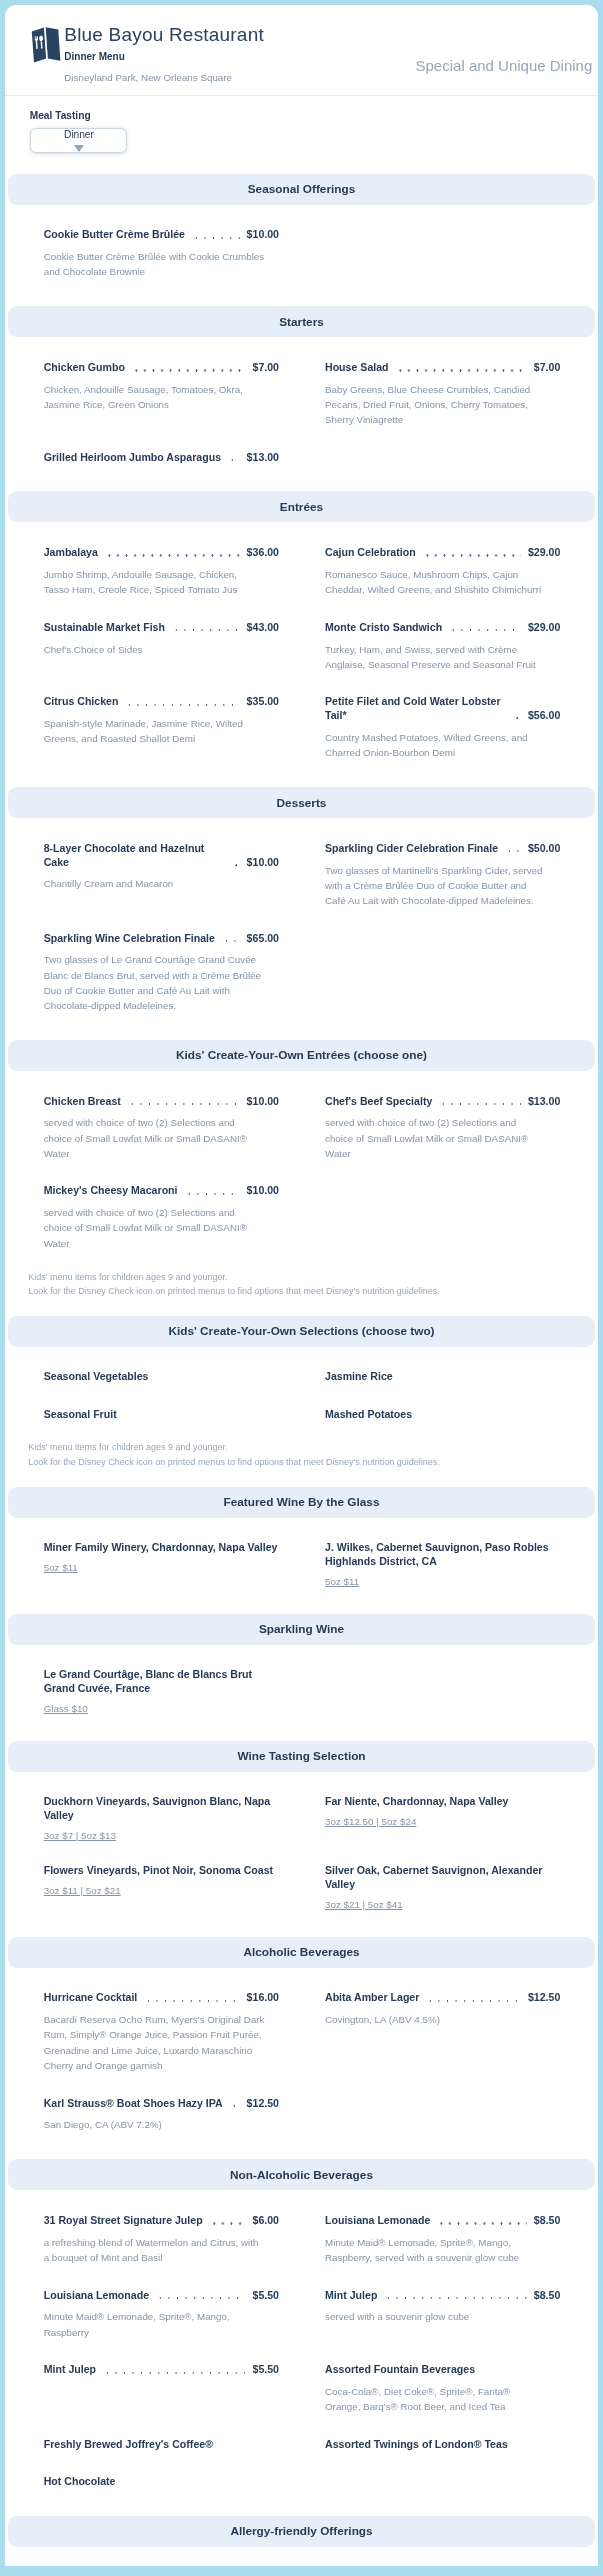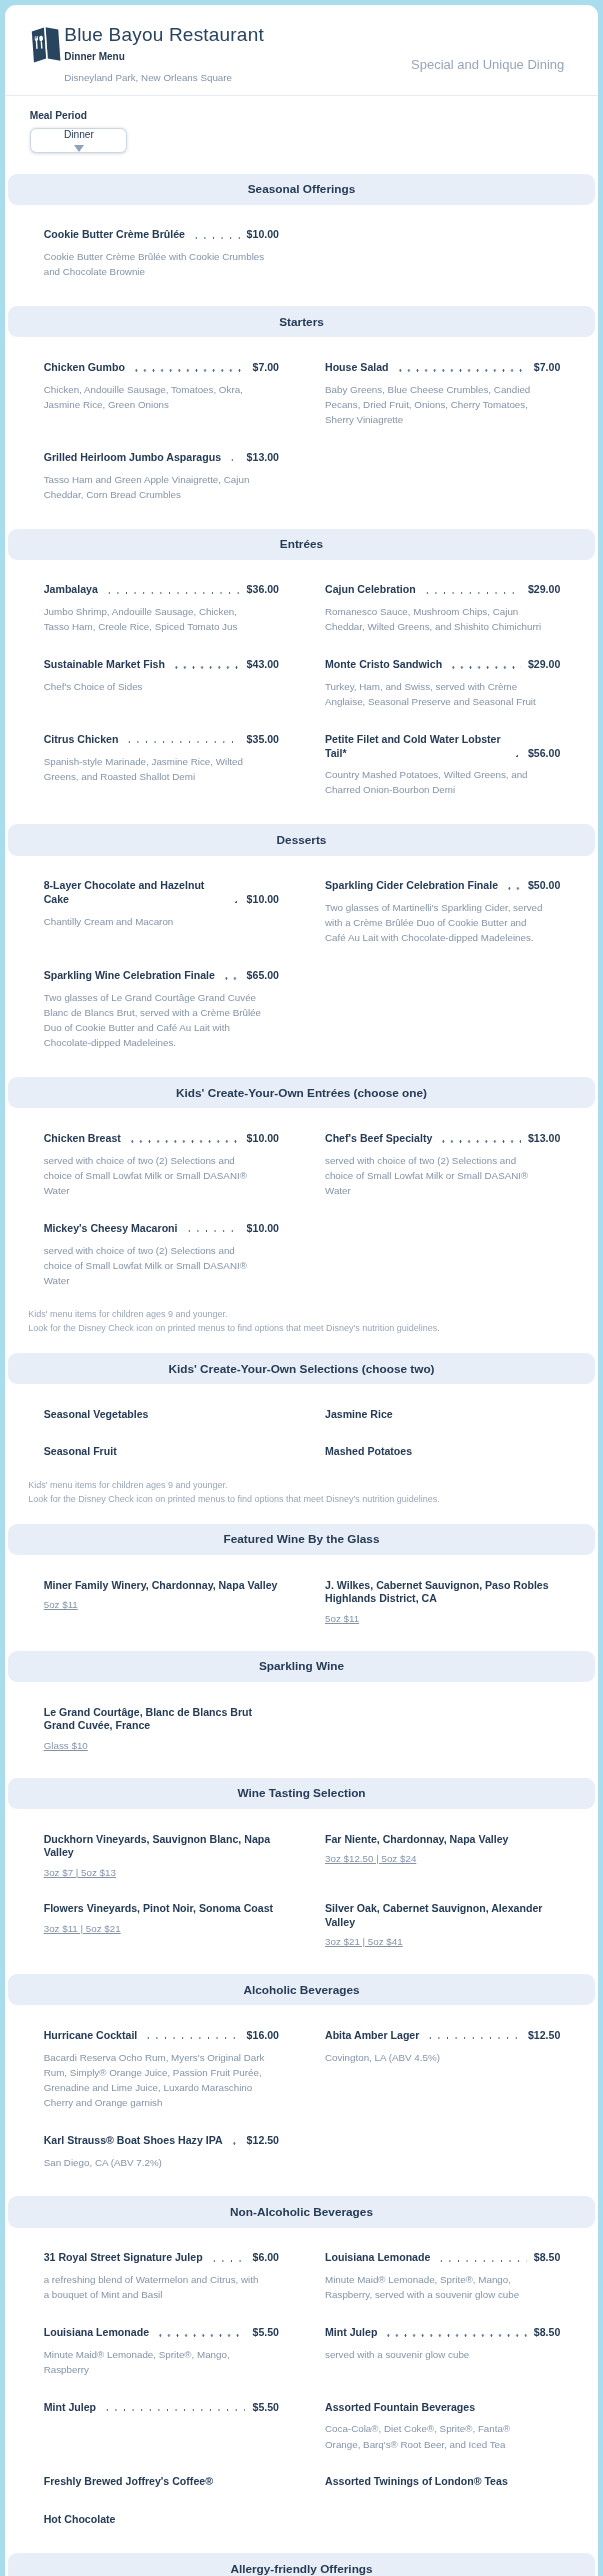--- a/index.html
+++ b/index.html
@@ -26,22 +26,22 @@
     border-bottom: 0.8px solid #e6ebf2;
     display: flex;
     align-items: flex-start;
   }
   .logo { flex: 0 0 auto; margin-top: 1.6px; }
   .header-text { margin-left: 0; }
   .title { font-size: 19px; font-weight: 400; color: #29445f; letter-spacing: 0.2px; }
   .subtitle { font-size: 10px; font-weight: 700; margin-top: 5.5px; }
   .location { font-size: 9.8px; color: #8494a8; margin-top: 9.4px; }
   .dining-type {
-    position: absolute; right: 34px; top: 52px;
-    font-size: 13px; color: #98a6b8;
+    position: absolute; right: 6px; top: 52px;
+    font-size: 15px; color: #98a6b8;
   }
   
   .meal-period { padding: 14px 0 20.4px 25px; }
   .mp-label { font-size: 10.2px; font-weight: 700; margin-bottom: 7px; }
   .mp-select {
     width: 97px; height: 25px;
     background: #fff;
     border: 0.8px solid #ccd6e0;
     border-radius: 6.3px;
     box-shadow: 0 0.8px 3.1px rgba(40,60,90,.18);
@@ -133,21 +133,21 @@
     </span>
     <div class="header-text">
       <div class="title">Blue Bayou Restaurant</div>
       <div class="subtitle">Dinner Menu</div>
       <div class="location">Disneyland Park, New Orleans Square</div>
     </div>
     <div class="dining-type">Special and Unique Dining</div>
   </div>
 
   <div class="meal-period">
-    <div class="mp-label">Meal Period</div>
+    <div class="mp-label">Meal Tasting</div>
     <div class="mp-select">
       <span>Dinner</span>
       <span class="caret"></span>
     </div>
   </div>
 
   <div>
       <section class="section">
         <div class="section-header">Seasonal Offerings</div>
         <div class="items">
@@ -179,21 +179,20 @@
               <span class="item-price">$7.00</span>
             </div>
             <div class="item-desc">Baby Greens, Blue Cheese Crumbles, Candied Pecans, Dried Fruit, Onions, Cherry Tomatoes, Sherry Viniagrette</div>
           </div>
           <div class="item">
             <div class="item-line">
               <span class="item-name">Grilled Heirloom Jumbo Asparagus</span>
               <span class="leader"></span>
               <span class="item-price">$13.00</span>
             </div>
-            <div class="item-desc">Tasso Ham and Green Apple Vinaigrette, Cajun Cheddar, Corn Bread Crumbles</div>
           </div>
         </div>
       </section>
       <section class="section">
         <div class="section-header">Entrées</div>
         <div class="items">
           <div class="item">
             <div class="item-line">
               <span class="item-name">Jambalaya</span>
               <span class="leader"></span>

